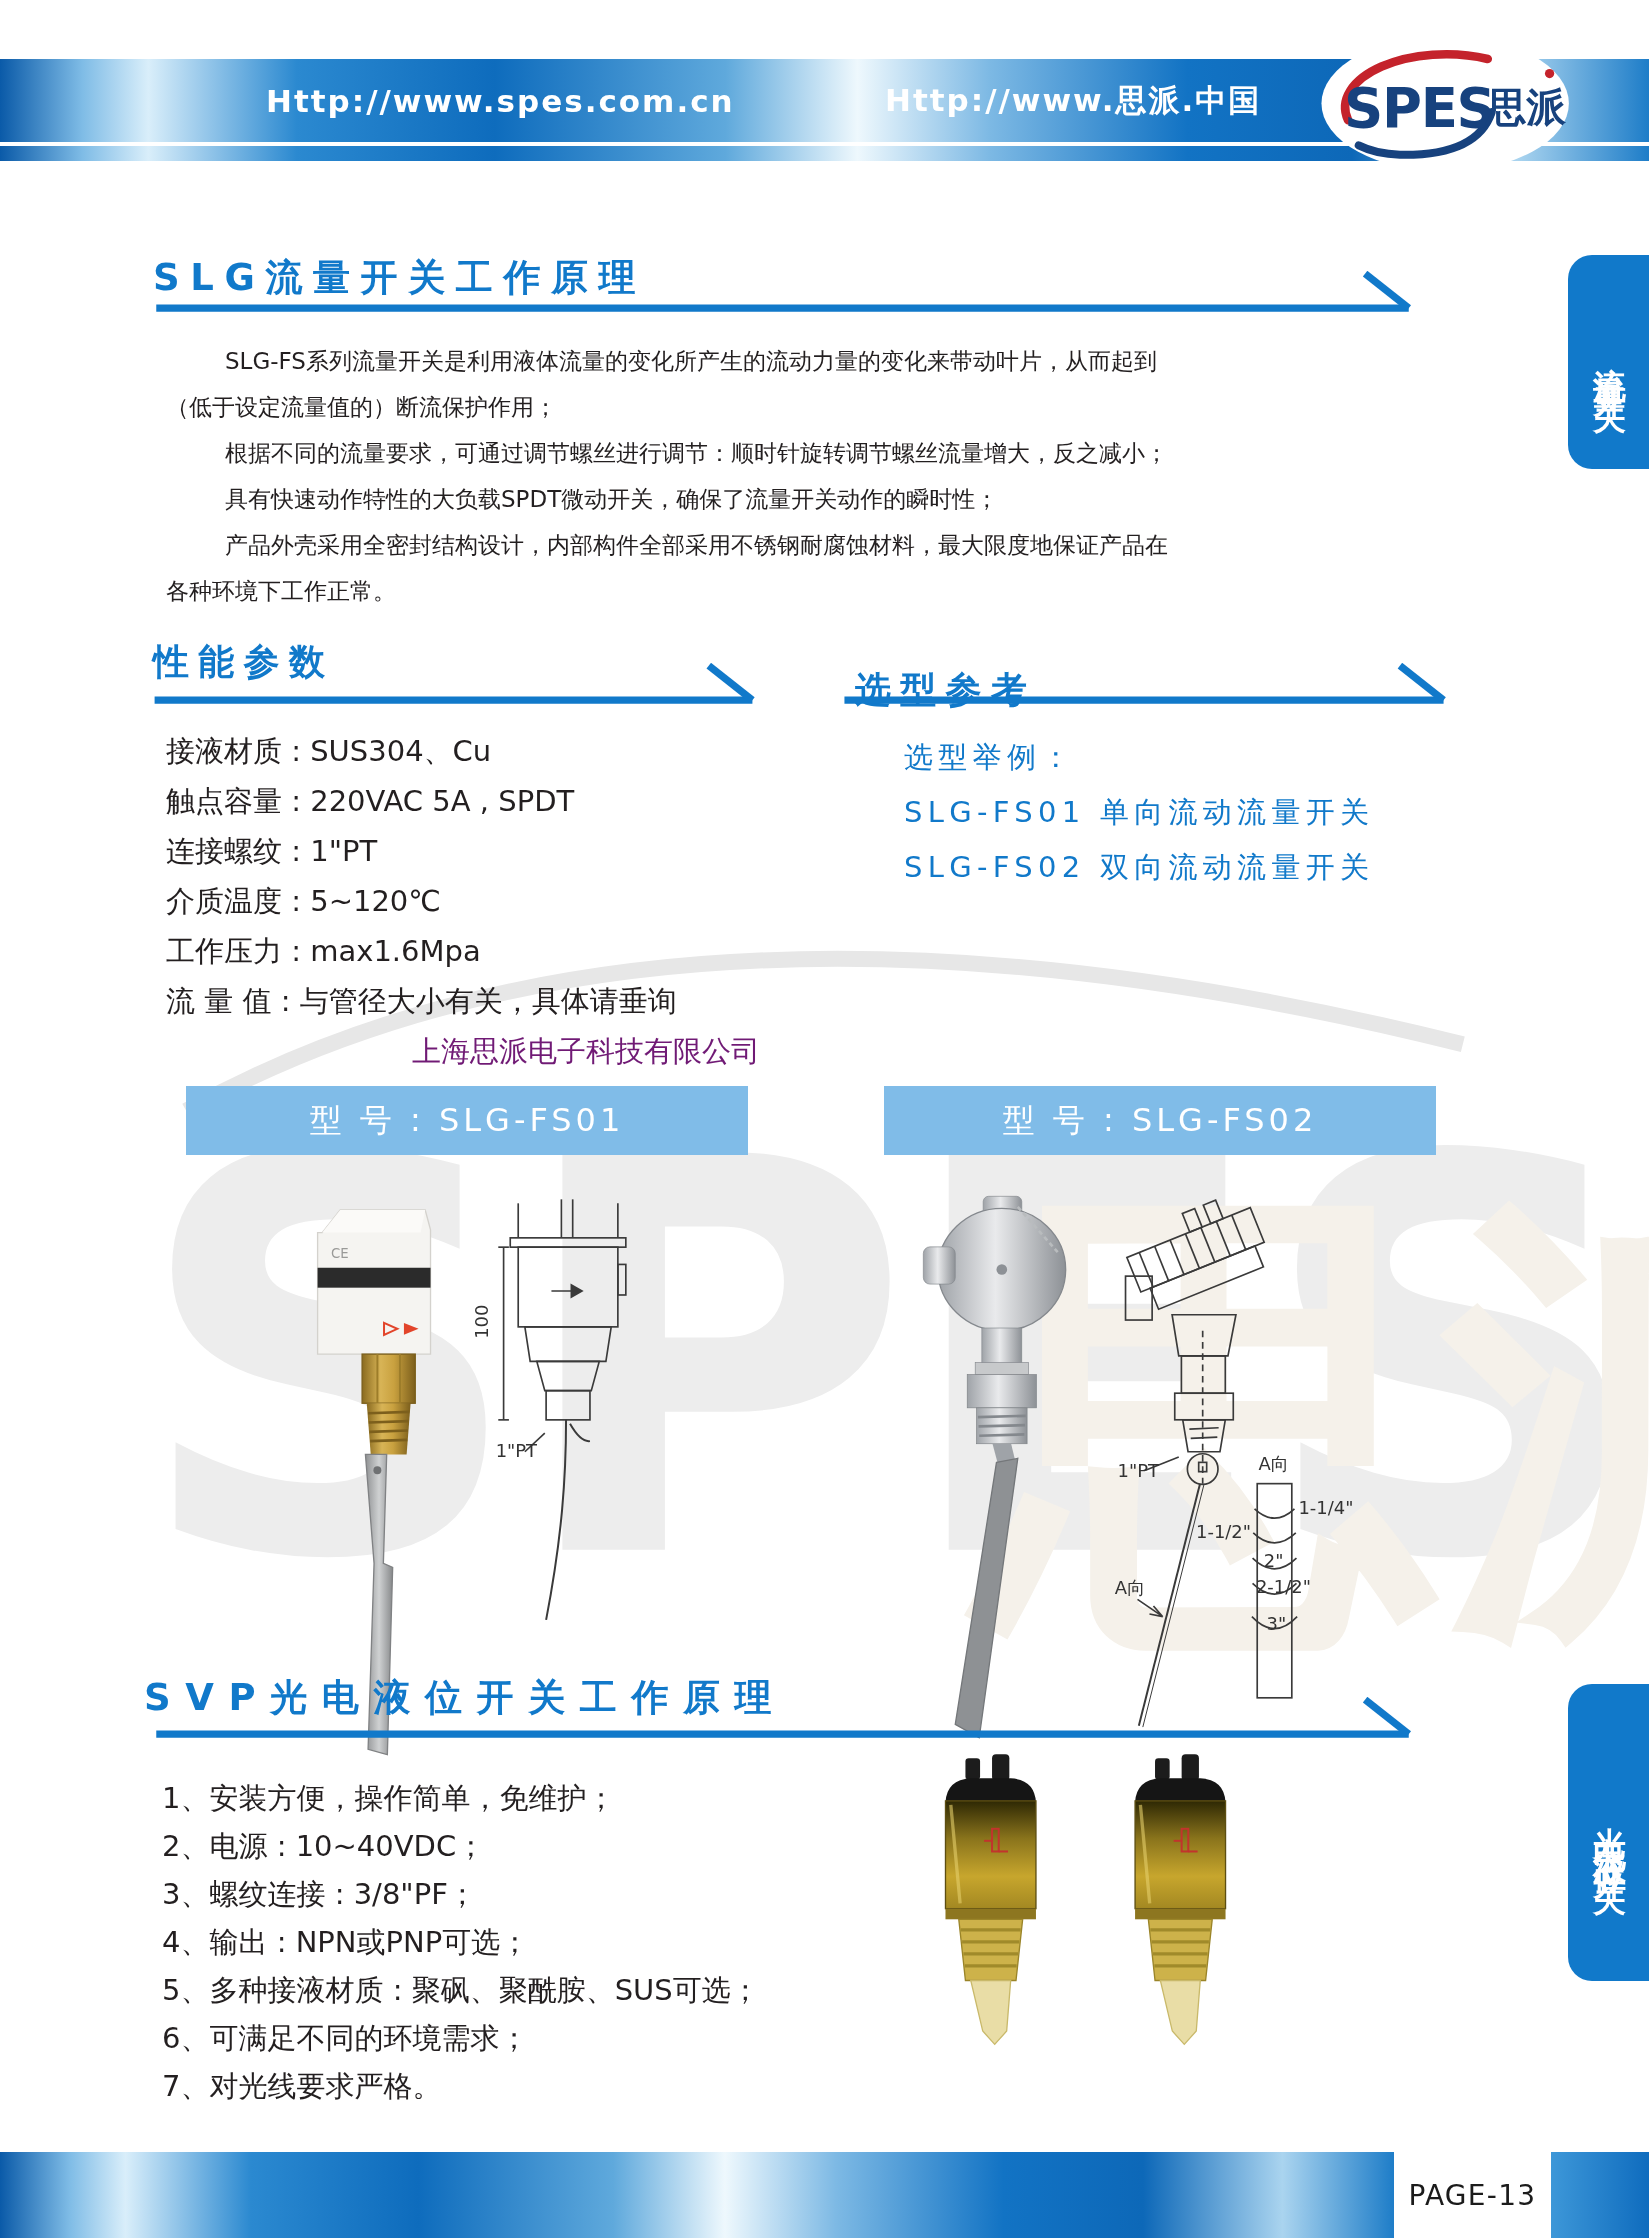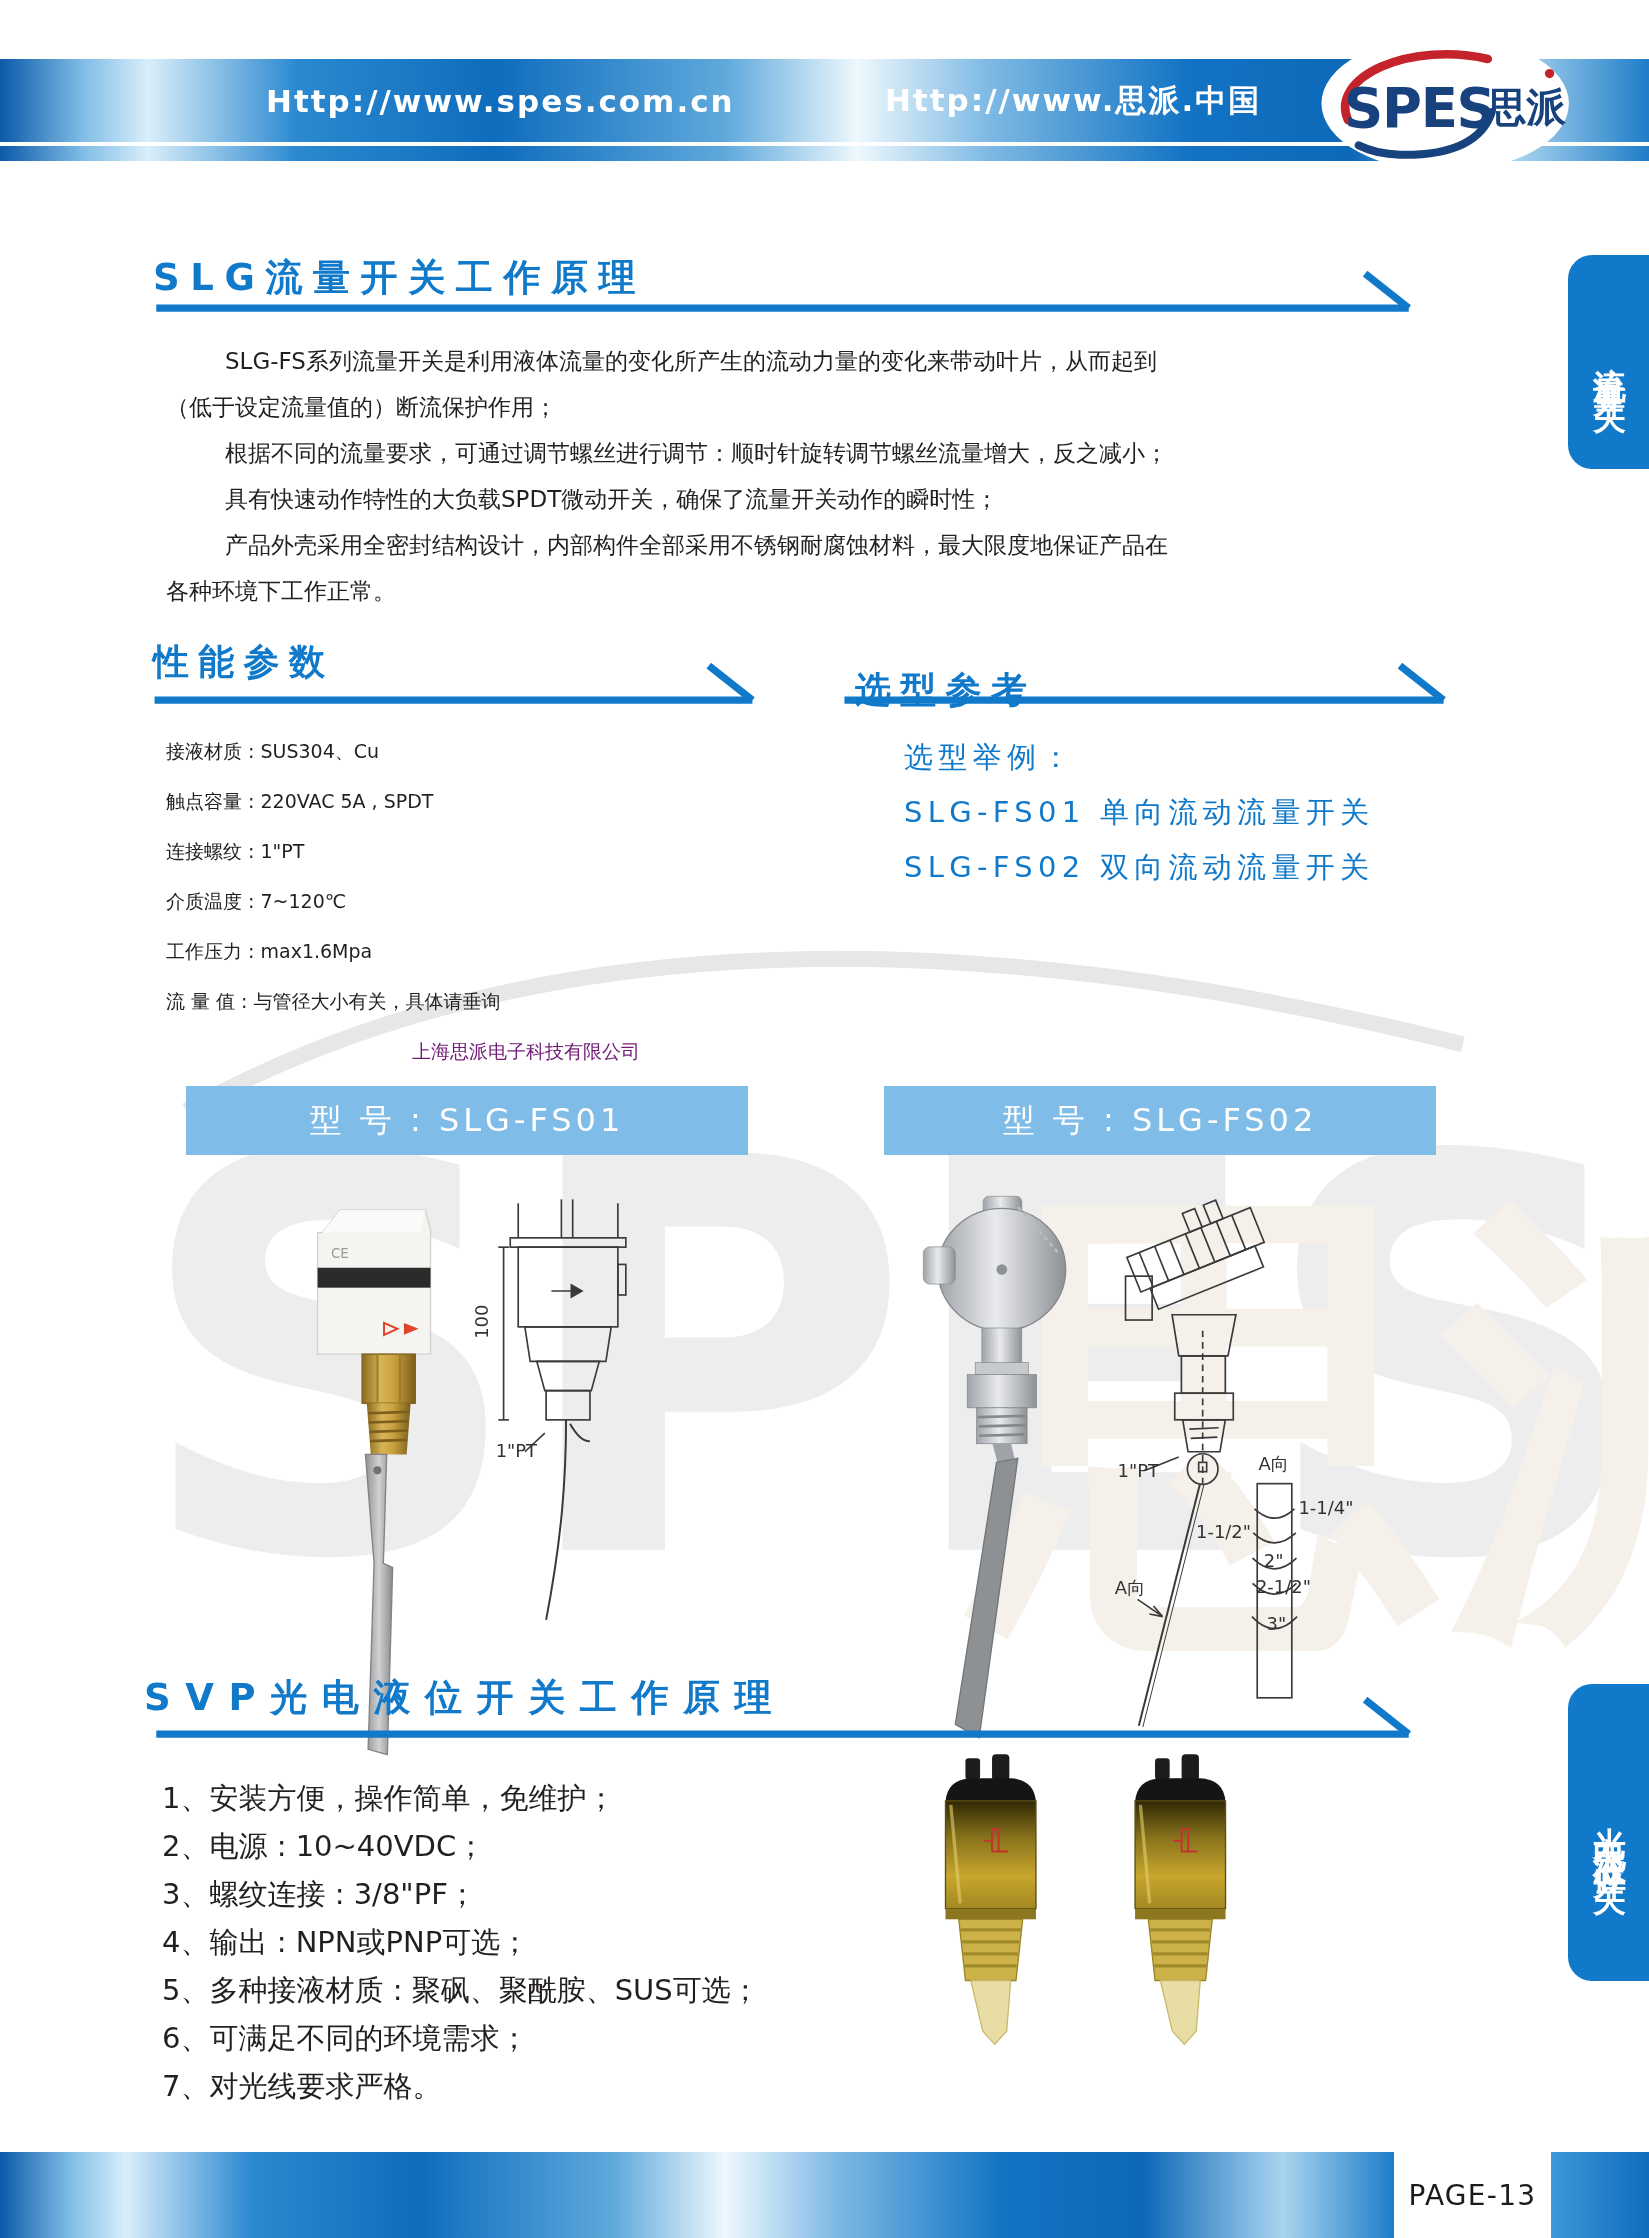--- a/index.html
+++ b/index.html
@@ -37,21 +37,21 @@
   .hook-line{position:absolute;z-index:2;}
   #flow-underline{left:150px;top:271px;width:1267px;height:41px;}
   #perf-underline{left:150px;top:663px;width:609px;height:41px;}
   #sel-underline{left:840px;top:663px;width:610px;height:41px;}
   #svp-underline{left:150px;top:1697px;width:1267px;height:41px;}
   
   #flow-paragraph{position:absolute;left:166px;top:338px;width:1284px;
     font-size:23px;line-height:46px;z-index:2;}
   #flow-paragraph .ind{text-indent:59px;}
   #perf-lines{position:absolute;left:166px;top:726px;width:732px;
-    font-size:19px;line-height:50px;z-index:2;white-space:nowrap;}
+    font-size:29px;line-height:50px;z-index:2;white-space:nowrap;}
   #perf-company{color:#701a75;padding-left:246px;}
   #sel-lines{position:absolute;left:867px;top:730px;width:632px;color:#1179CA;
     font-size:29px;line-height:55px;letter-spacing:5.3px;z-index:2;white-space:nowrap;margin-left:37px;}
   #svp-features{position:absolute;left:162px;top:1774px;width:798px;
     font-size:29px;line-height:48px;z-index:2;white-space:nowrap;}
   
   .model-banner{position:absolute;top:1086px;height:69px;background:#80BCE8;
     color:#ffffff;font-weight:normal;font-size:32px;letter-spacing:4px;
     display:flex;align-items:center;justify-content:center;z-index:2;}
   #banner-fs01{left:186px;width:562px;}
@@ -115,21 +115,21 @@
 
   <div id="perf-title" class="sec-title">性能参数</div>
   <svg id="perf-underline" class="hook-line" viewBox="0 0 915 62">
     <path d="M4,56 H908" stroke="#1179CA" stroke-width="11" fill="none"></path>
     <path d="M908,56 L842,4" stroke="#1179CA" stroke-width="11" fill="none"></path>
   </svg>
   <div id="perf-lines">
     <div>接液材质 : SUS304、Cu</div>
     <div>触点容量 : 220VAC  5A , SPDT</div>
     <div>连接螺纹 : 1"PT</div>
-    <div>介质温度 : 7~120℃</div>
+    <div>介质温度 : 5~120℃</div>
     <div>工作压力 : max1.6Mpa</div>
     <div>流 量 值 : 与管径大小有关，具体请垂询</div>
     <div id="perf-company">上海思派电子科技有限公司</div>
   </div>
 
   <div id="sel-title" class="sec-title">选型参考</div>
   <svg id="sel-underline" class="hook-line" viewBox="0 0 917 62">
     <path d="M4,56 H910" stroke="#1179CA" stroke-width="11" fill="none"></path>
     <path d="M910,56 L844,4" stroke="#1179CA" stroke-width="11" fill="none"></path>
   </svg>

